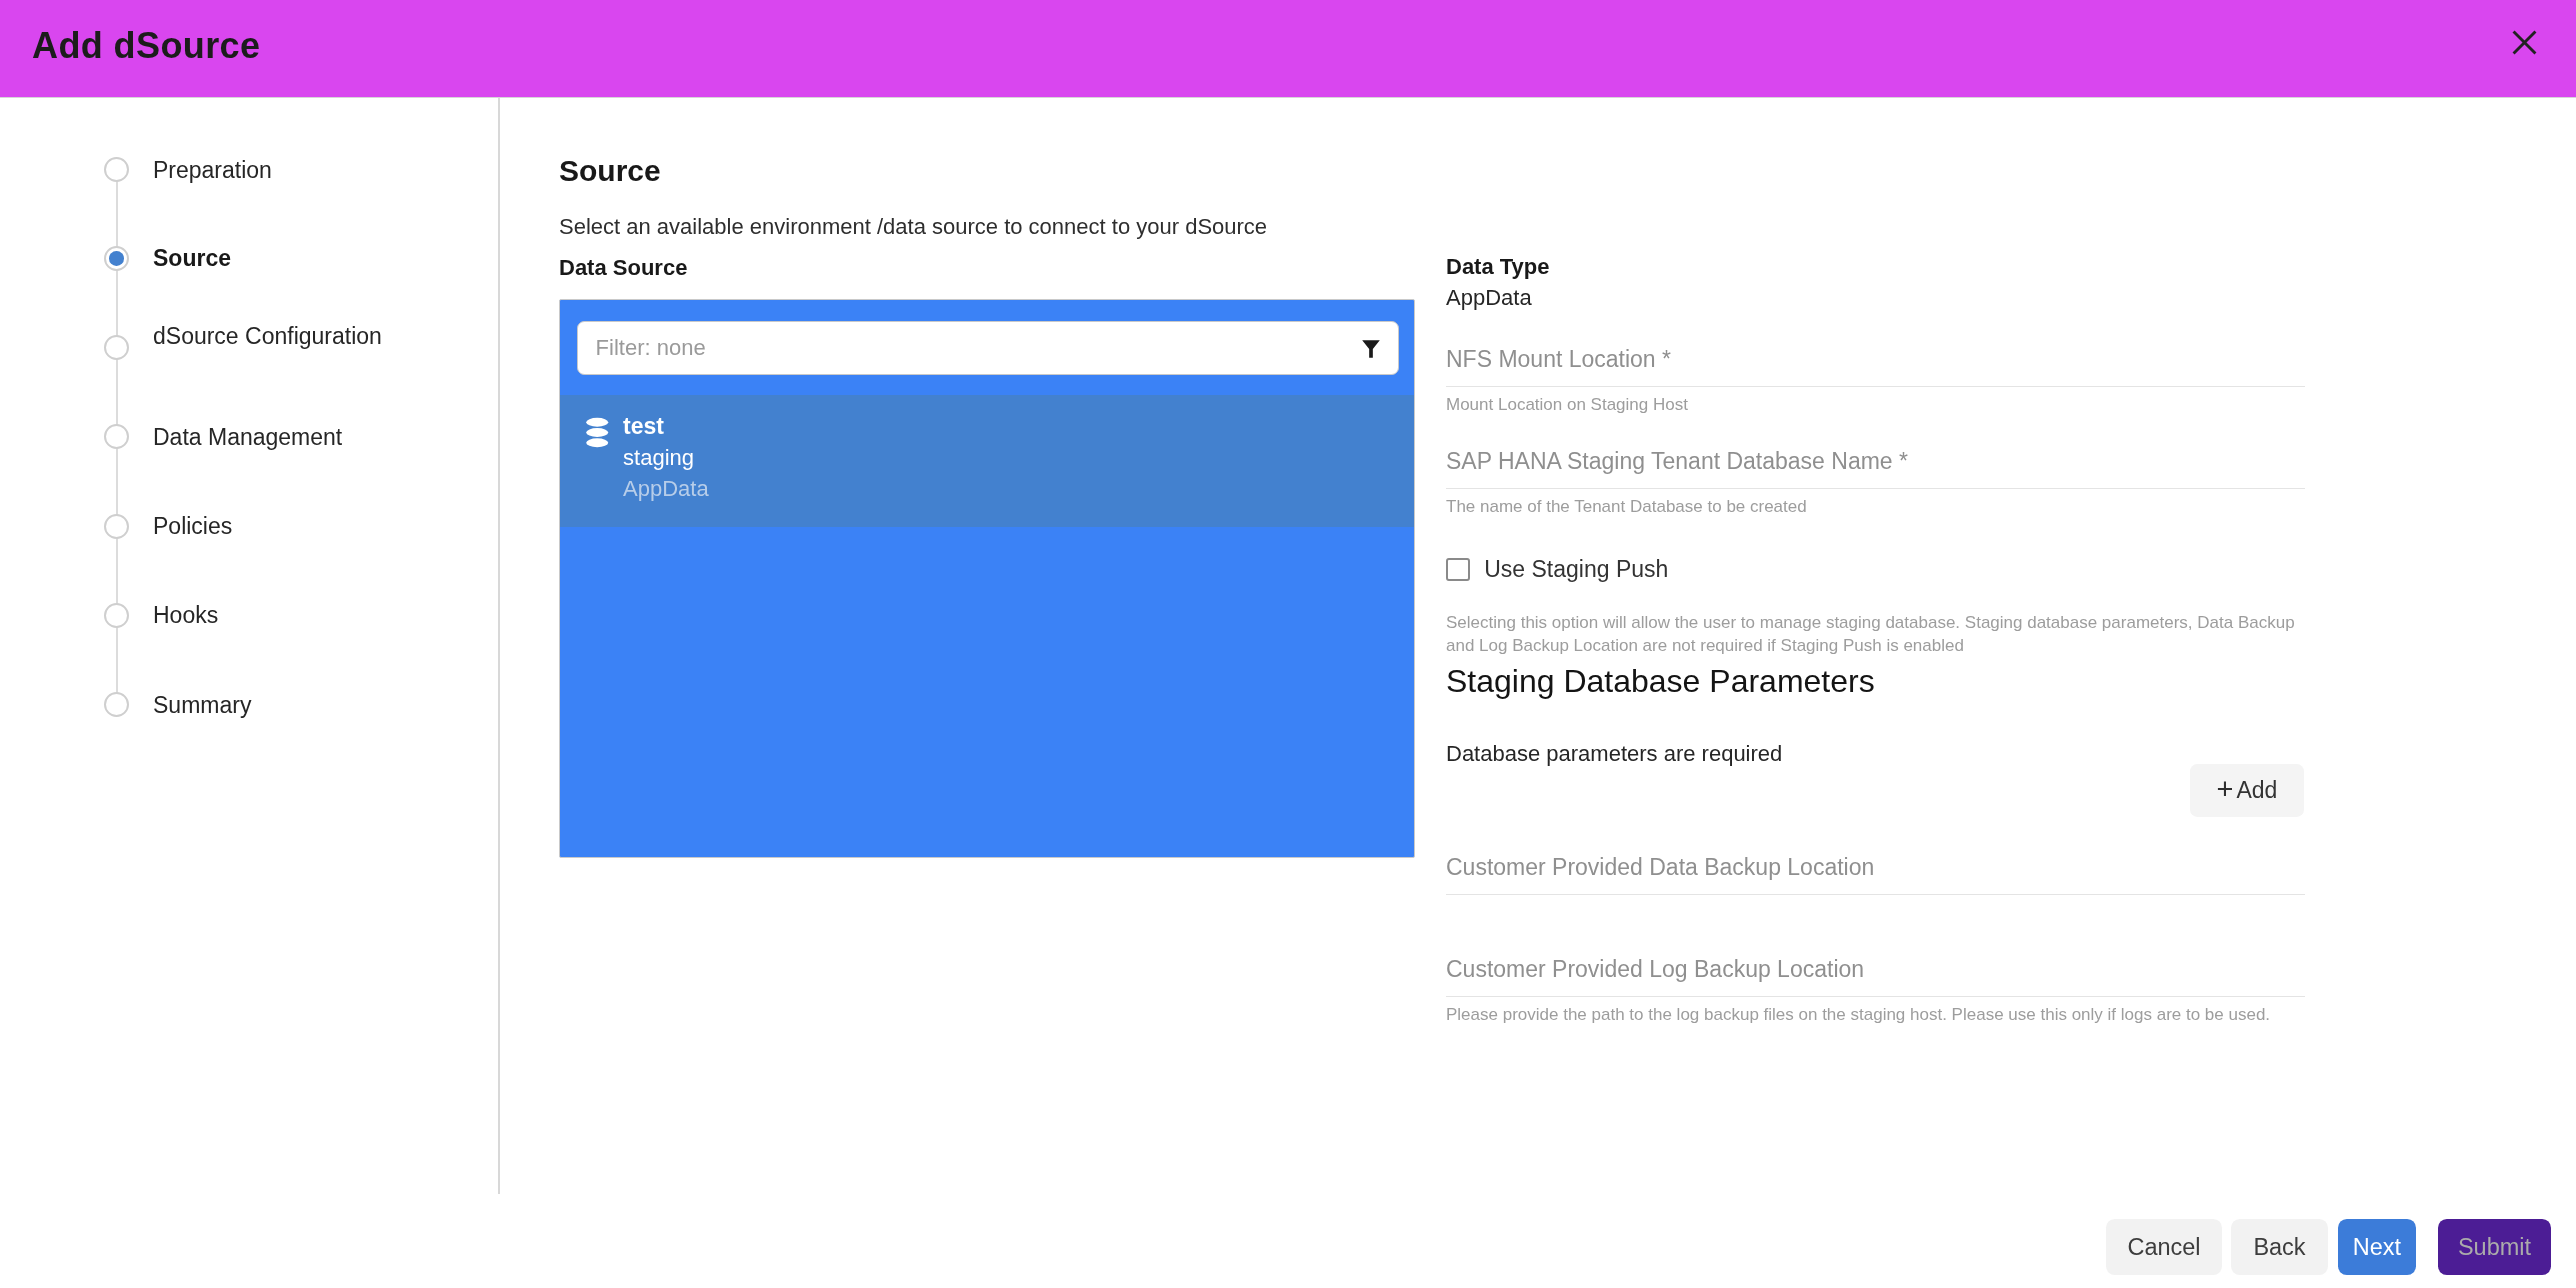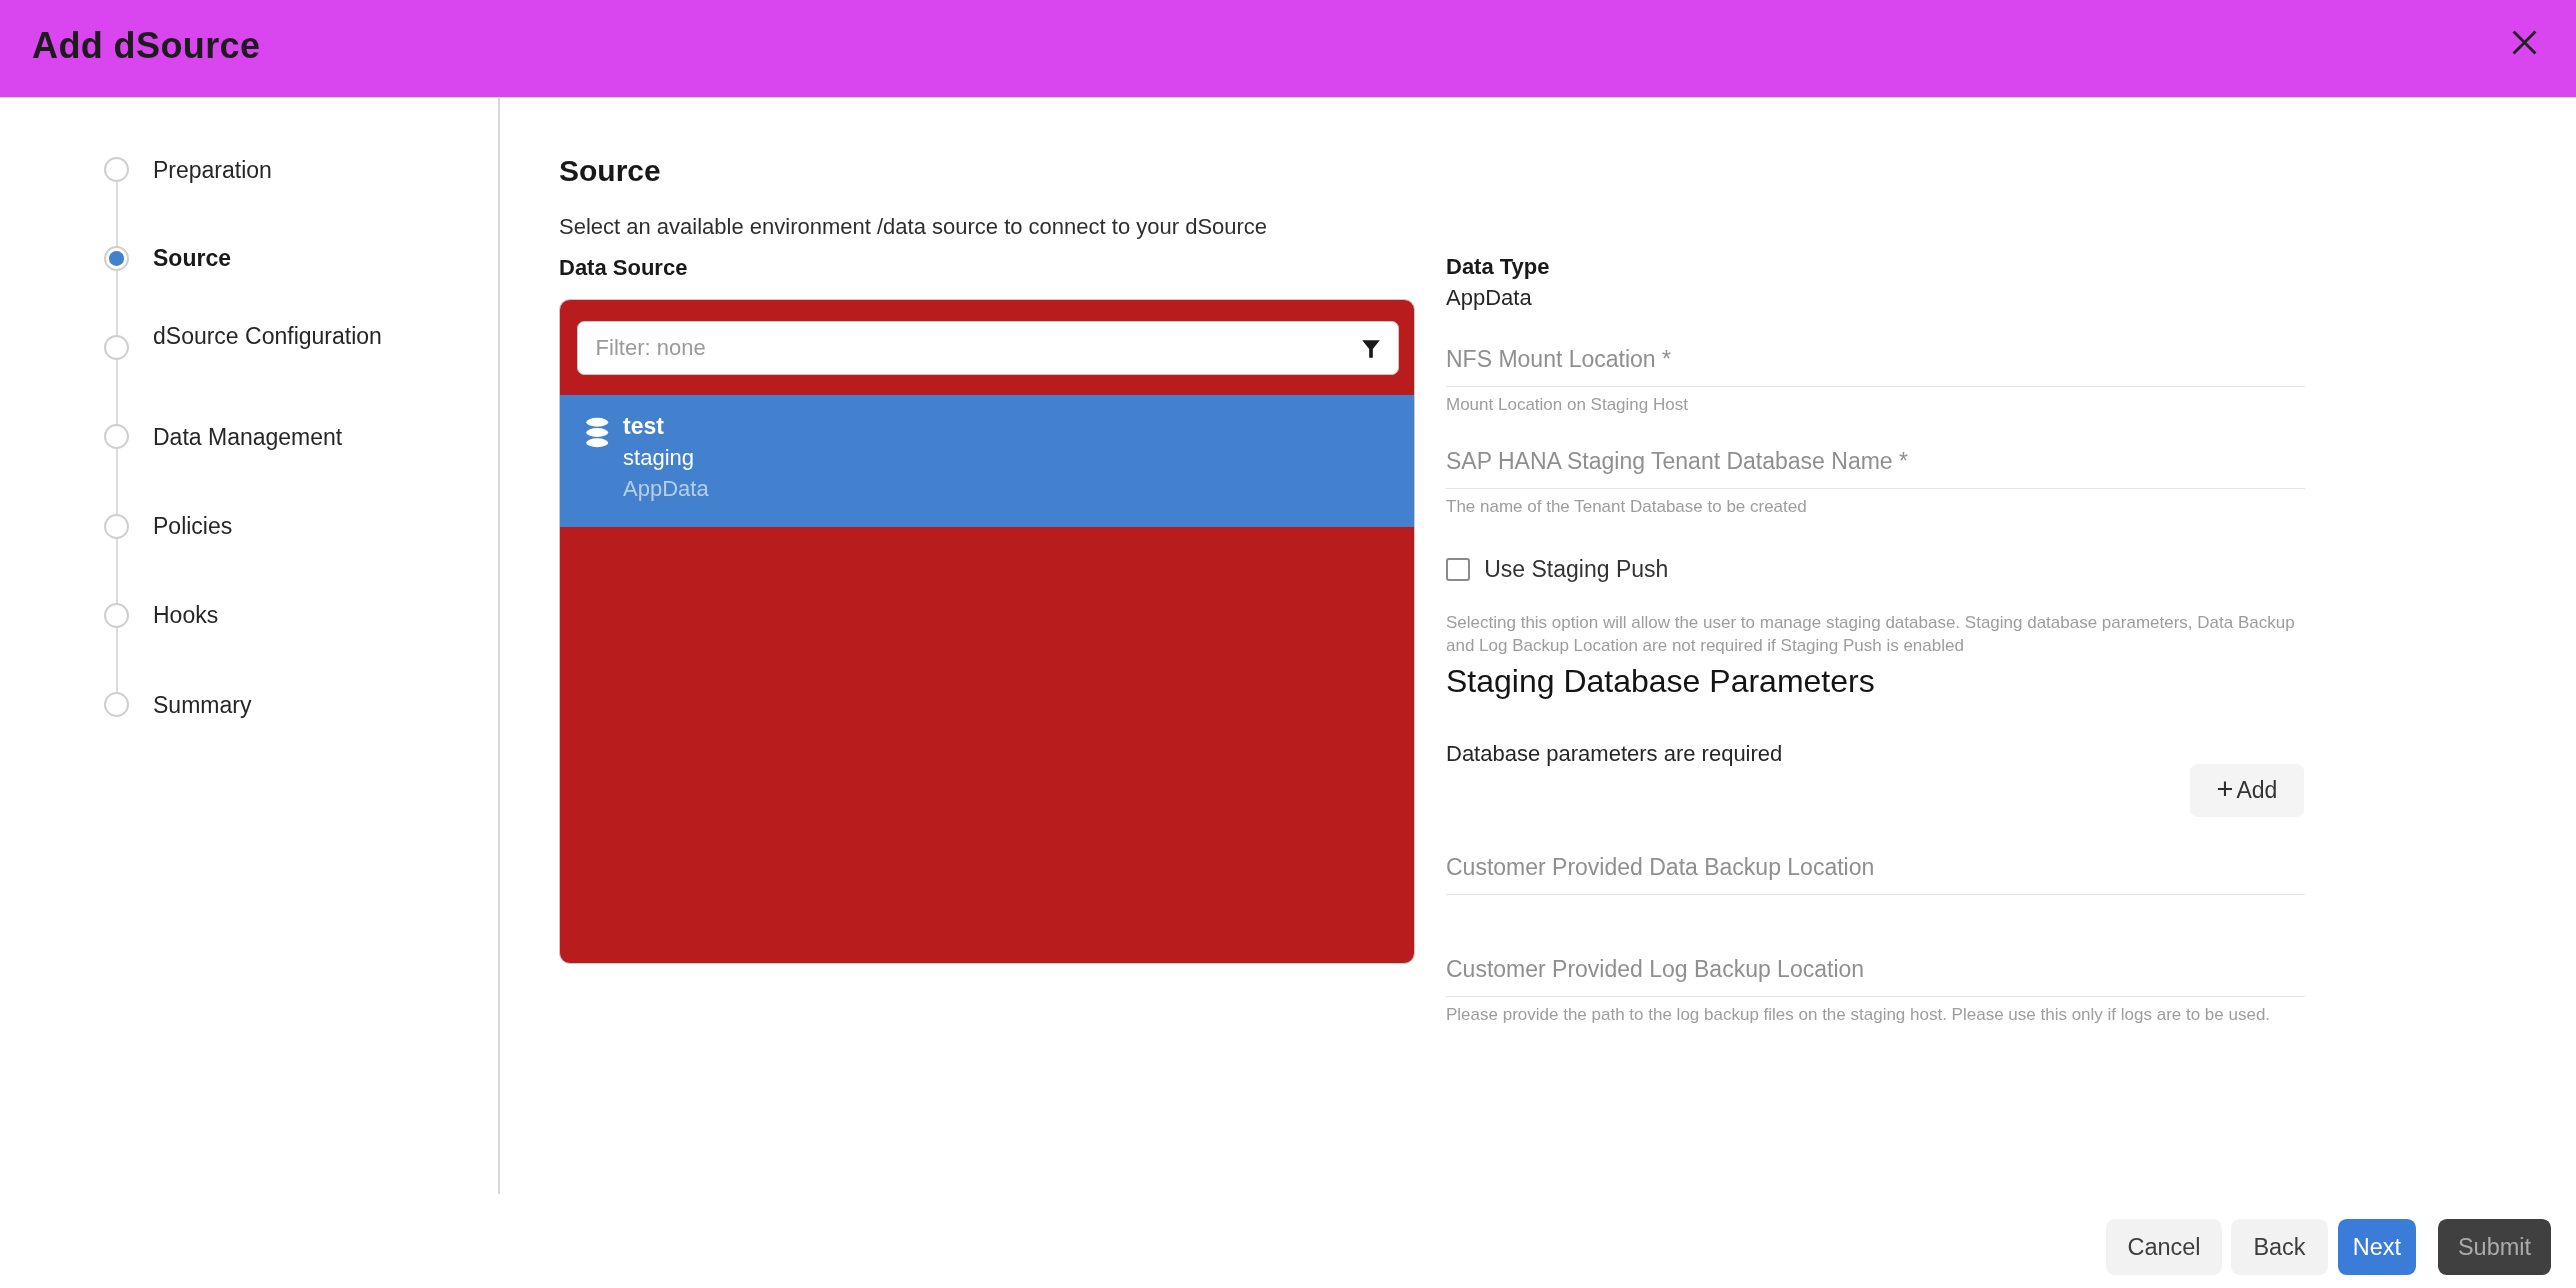--- a/index.html
+++ b/index.html
@@ -18,21 +18,21 @@
   .step-circle { position:absolute; left:104px; width:25px; height:25px; border:2.2px solid #cfcfcf; border-radius:50%; background:#fff; }
   .step-circle.active::after { content:""; position:absolute; left:50%; top:50%; width:14.7px; height:14.7px; margin:-7.3px 0 0 -7.3px; border-radius:50%; background:#4381cf; }
   .step-label { position:absolute; left:153px; font-size:23px; color:#262626; line-height:28px; white-space:nowrap; cursor:pointer; }
   .step-label.active { font-weight:bold; color:#191919; }
 
   
   .main-heading { position:absolute; left:559px; top:154px; font-size:30px; font-weight:bold; color:#191919; }
   .main-desc { position:absolute; left:559px; top:214px; font-size:22px; color:#2e2e2e; }
   .ds-label { position:absolute; left:559px; top:255px; font-size:22px; font-weight:bold; color:#191919; }
 
-  .list-box { position:absolute; left:559px; top:299px; width:856px; height:665px; border:1.5px solid #c9c9c9; border-radius:11px; background:#b91c1c; }
+  .list-box { position:absolute; left:559px; top:299px; width:856px; height:559px; border:1.5px solid #c9c9c9; border-radius:2px; background:#3b82f6; }
   .filter-wrap { position:absolute; left:17px; top:21px; width:822px; height:54px; border:1.5px solid #c9c9c9; border-radius:7.3px; background:#fff; }
   .filter-input { width:100%; height:100%; border:none; outline:none; background:transparent; font-family:"Liberation Sans",sans-serif; font-size:22px; color:#333; padding:0 51px 0 17.6px; }
   .filter-input::placeholder { color:#9a9a9a; }
   .funnel { position:absolute; right:16px; top:16px; }
 
   .src-row { position:absolute; left:0; top:95px; width:100%; height:132px; background:#4381cf; cursor:pointer; display:flex; align-items:flex-start; padding:16px 0 0 23.5px; }
   .src-icon { margin-top:5.9px; margin-right:13.2px; flex:none; }
   .src-name { font-size:23px; font-weight:bold; color:#fff; line-height:31px; }
   .src-env { font-size:22px; color:#fff; line-height:31px; }
   .src-type { font-size:22px; color:#b7cde9; line-height:31px; }
@@ -56,21 +56,21 @@
   .params-note { position:absolute; left:1446px; top:716px; font-size:22px; color:#262626;margin-top:25px; }
 
   .add-btn { position:absolute; left:2190px; top:764px; width:114px; height:53px; background:#f4f4f4; border:none; border-radius:7.3px; cursor:pointer; display:flex; align-items:center; justify-content:center; font-family:"Liberation Sans",sans-serif; font-size:23px; color:#333; }
   .add-plus { font-size:29px; font-weight:300; color:#2e2e2e; margin-right:2.9px; line-height:1; position:relative; top:-1.5px; }
 
   
   .footer-btn { position:absolute; top:1219px; height:56px; border:none; border-radius:8.8px; font-family:"Liberation Sans",sans-serif; font-size:23.5px; cursor:pointer; }
   .btn-cancel { left:2106px; width:116px; background:#f2f2f2; color:#3d3d3d; }
   .btn-back { left:2231px; width:97px; background:#f2f2f2; color:#3d3d3d; }
   .btn-next { left:2338px; width:78px; background:#3c7cd9; color:#fff; }
-  .btn-submit { left:2438px; width:113px; background:#404040; color:#ababab; cursor:default; }
+  .btn-submit { left:2438px; width:113px; background:#4c1d95; color:#ababab; cursor:default; }
 </style>
 </head>
 <body>
 
 <div id="app">
 
   <div class="dialog-header">
     <div class="dialog-title">Add dSource</div>
     <button class="close-btn">
       <span>

